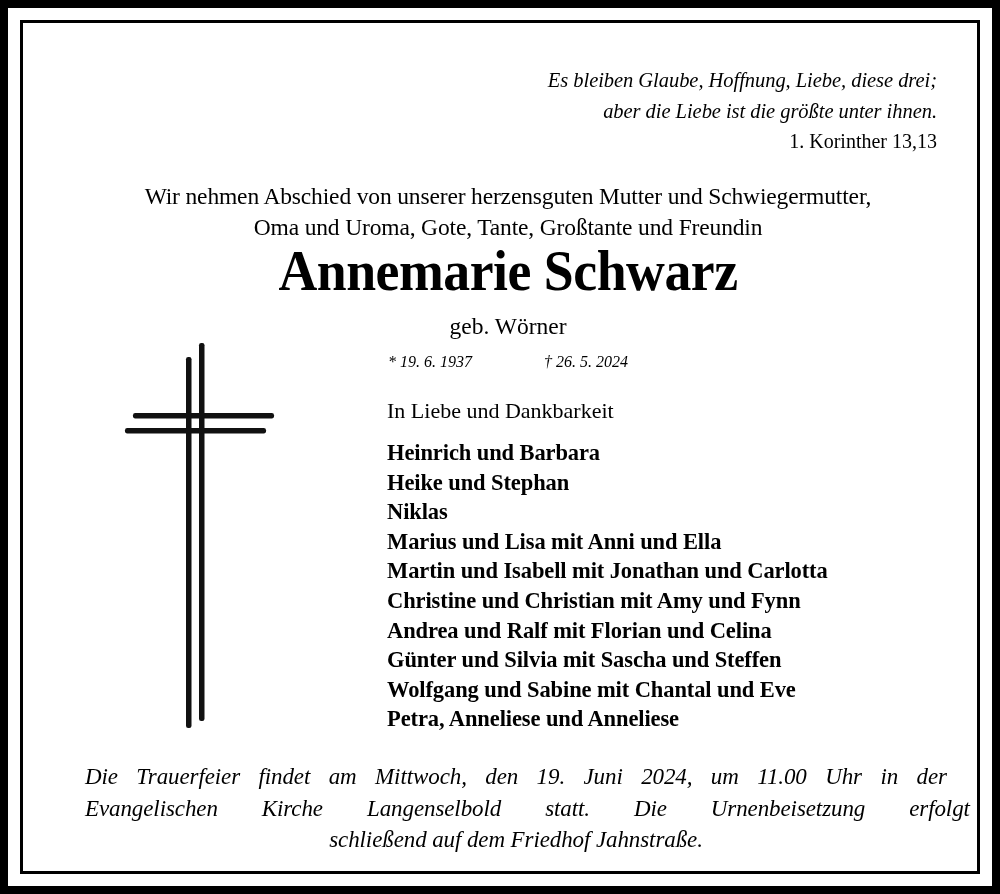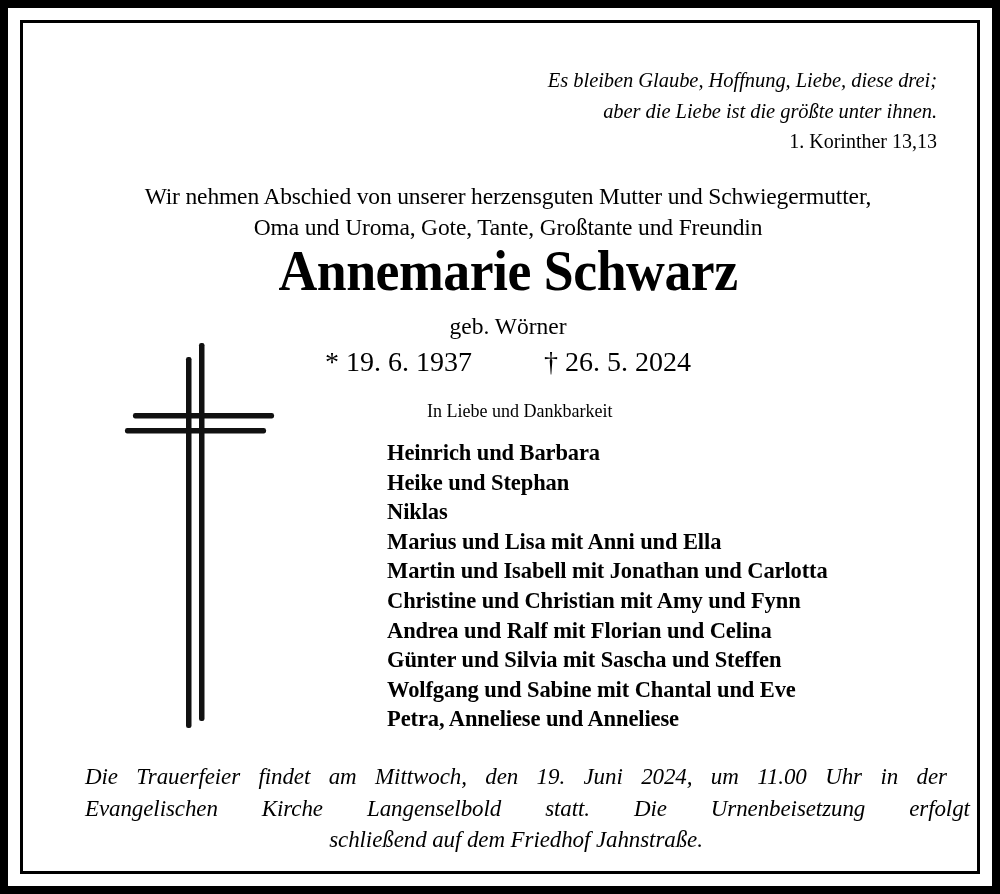--- a/index.html
+++ b/index.html
@@ -100,34 +100,34 @@
     font-size: 23.5px;
     line-height: 30px;
   }
 
   
   #life-dates {
     left: 0;
     top: 324px;
     width: 970px;
     text-align: center;
-    font-size: 28px;
+    font-size: 16px;
     line-height: 30px;
+    font-style: italic;
   }
   #birth-date { display: inline-block; }
   #date-gap { display: inline-block; width: 72px; }
   #death-date { display: inline-block; }
 
   
   #dedication {
     left: 364px;
     top: 373px;
-    font-size: 18px;
+    font-size: 22px;
     line-height: 30px;
-    margin-left: 40px;
   }
   #family-names {
     left: 364px;
     top: 415px;
     width: 560px;
     font-size: 22.5px;
     font-weight: bold;
     line-height: 29.6px;
     letter-spacing: -0.1px;
   }

